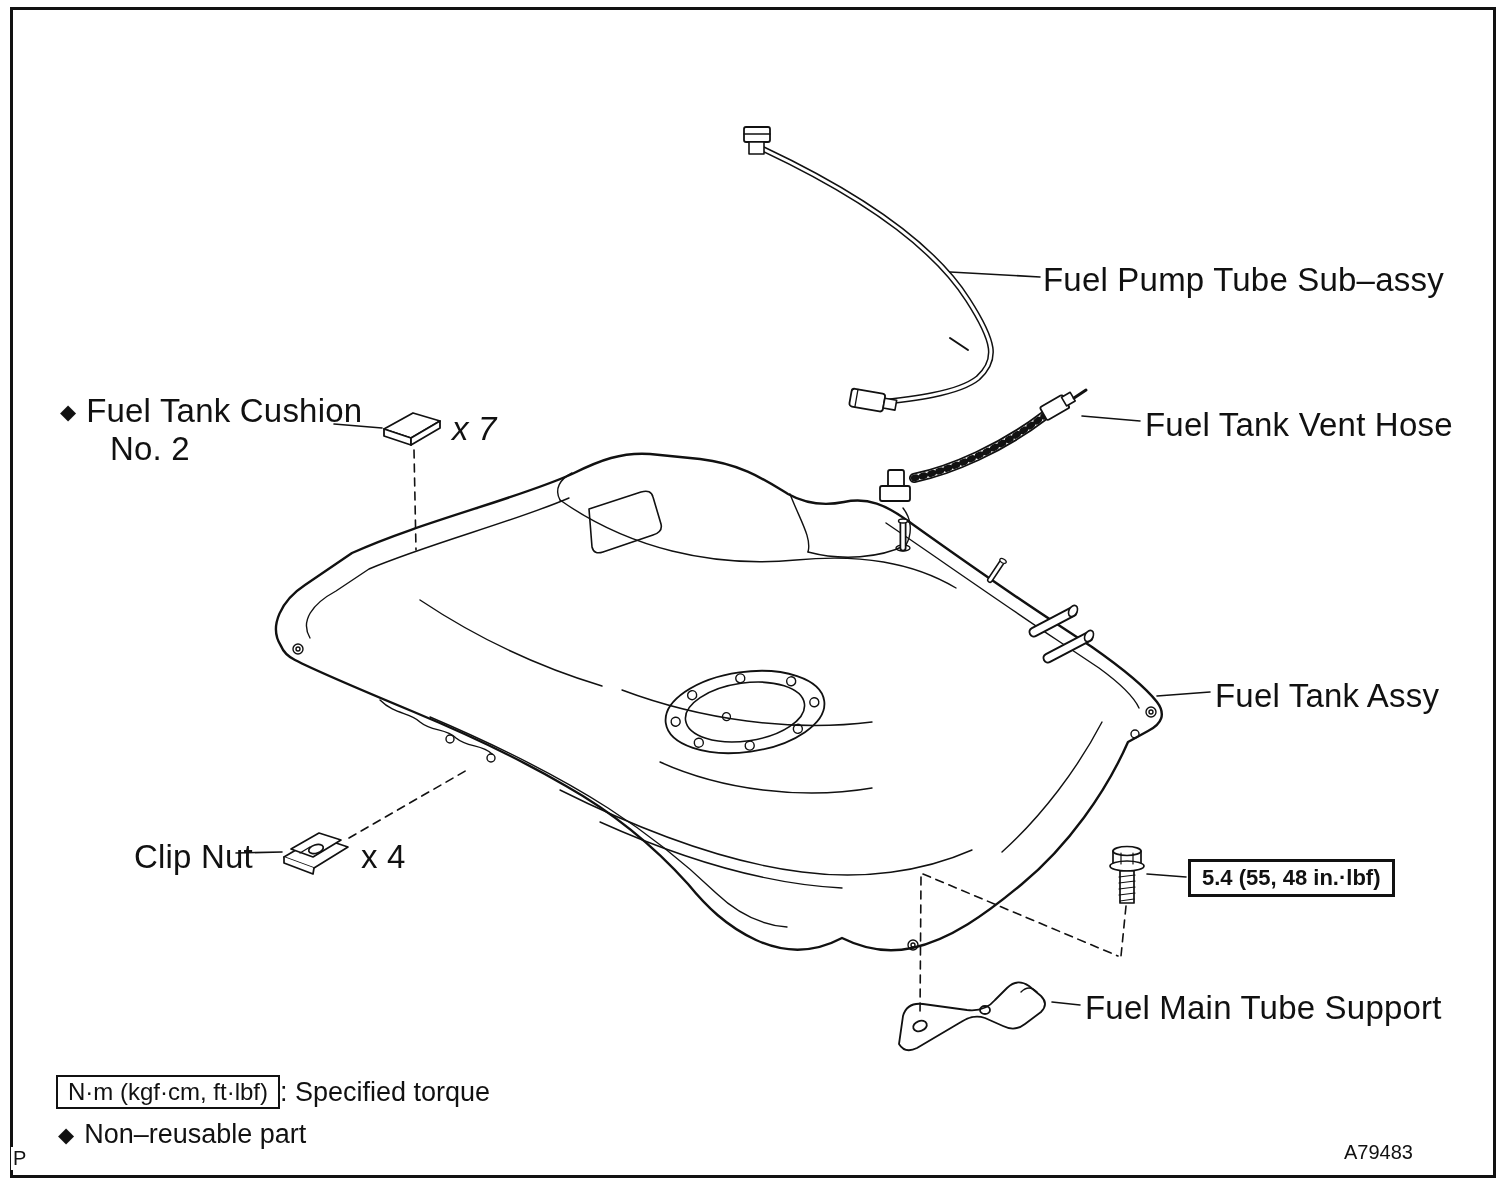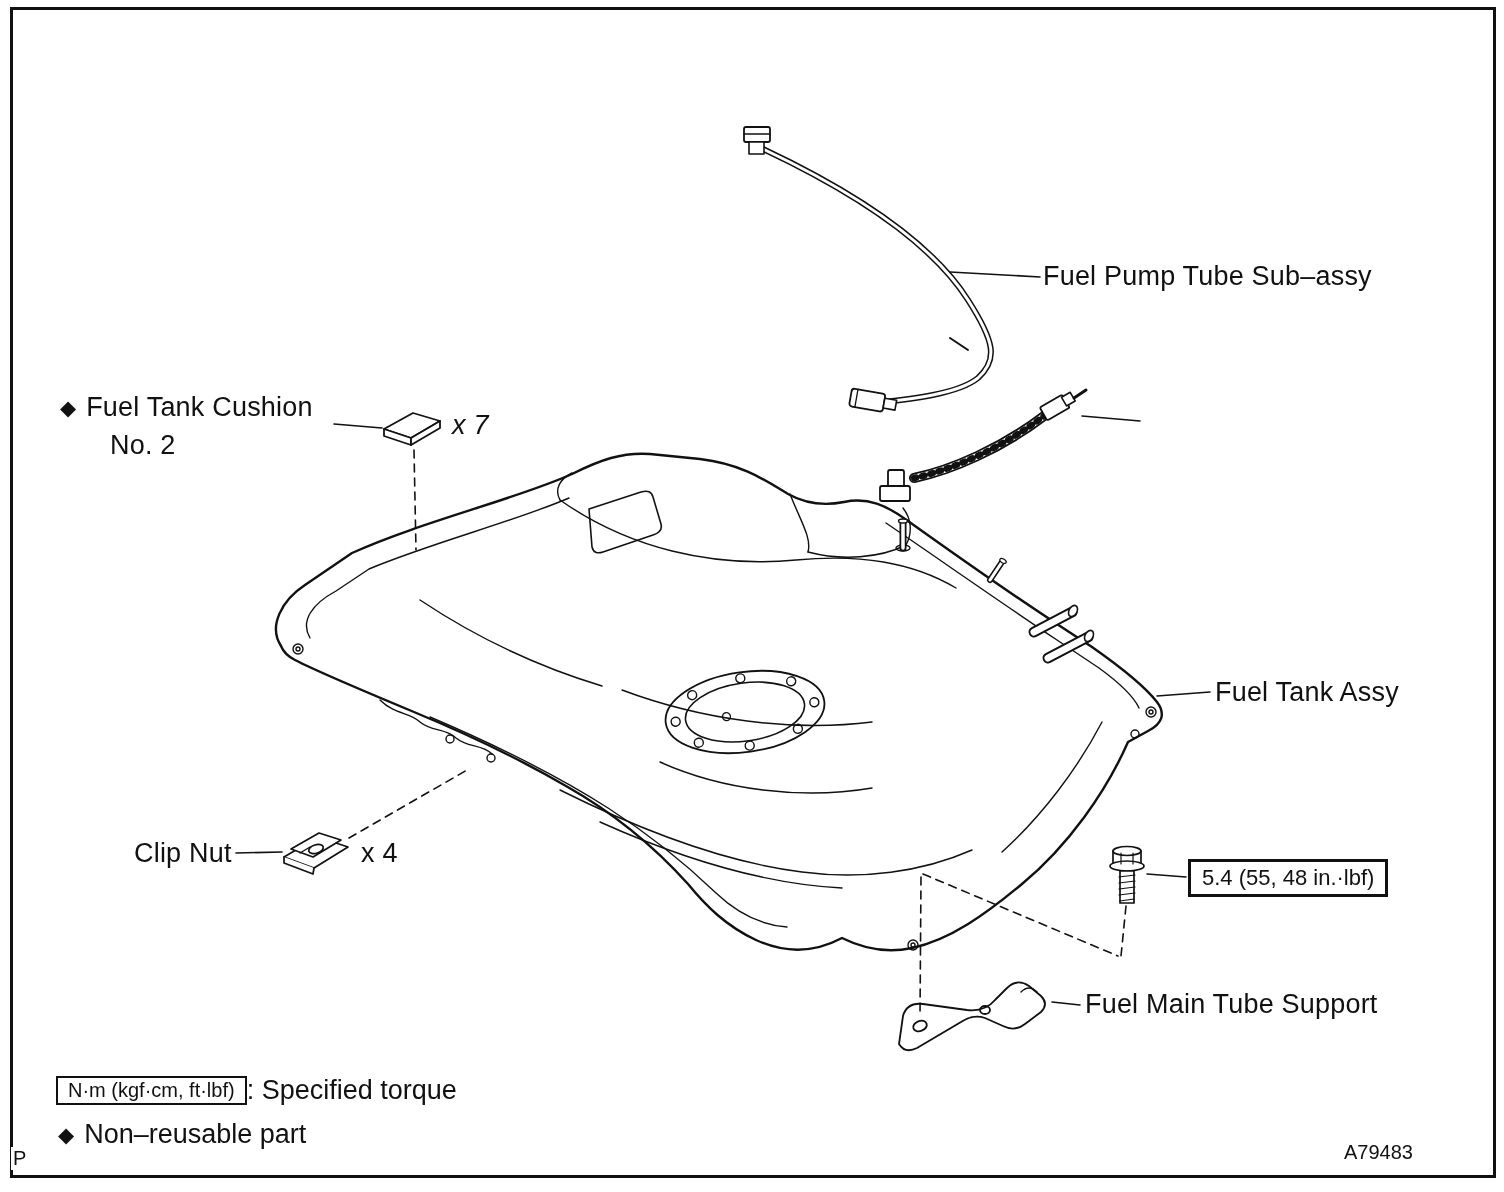--- a/index.html
+++ b/index.html
@@ -6,31 +6,31 @@
   .page {
     position:relative; width:1504px; height:1192px; background:#ffffff;
     font-family:"Liberation Sans","DejaVu Sans",sans-serif; color:#111;
     overflow:hidden;
   }
   .frame {
     position:absolute; left:10px; top:7px; width:1480px; height:1165px;
     border:3px solid #111;
   }
   .art { position:absolute; left:0; top:0; width:1504px; height:1192px; }
-  .lbl { position:absolute; font-size:27px; white-space:nowrap; letter-spacing:.2px; }
+  .lbl { position:absolute; font-size:33px; white-space:nowrap; letter-spacing:.2px; }
   .row { position:absolute; display:flex; align-items:center; white-space:nowrap; }
   .diamond { font-size:21px; margin-right:10px; line-height:1; }
   .torque-box {
     position:absolute; left:1188px; top:859px;
-    border:3px solid #111; font-weight:normal; font-size:22px;
+    border:3px solid #111; font-weight:bold; font-size:22px;
     padding:3px 11px; background:#fff; white-space:nowrap;
   }
   .legend-row { left:56px; top:1075px; font-size:27px; }
   .legend-box {
-    border:2px solid #111; padding:1px 10px; font-size:20px;
+    border:2px solid #111; padding:1px 10px; font-size:24px;
     display:inline-block; background:#fff;
   }
   .legend-caption { }
   .nonreusable-row { left:58px; top:1119px; font-size:27px; }
   .fig-code { position:absolute; left:1344px; top:1141px; font-size:20px; }
   .page-marker { position:absolute; left:11px; top:1147px; font-size:20px; background:#fff; padding:0 2px; }
   svg * { vector-effect:non-scaling-stroke; }
 </style>
 </head>
 <body>
@@ -176,20 +176,21 @@
     <g stroke-width="1.6" stroke-dasharray="8 6">
       <path d="M 414 450 L 416 550"></path>
       <path d="M 349 838 L 467 770"></path>
       <path d="M 1126 906 L 1121 956"></path>
       <path d="M 923 874 L 1118 956"></path>
       <path d="M 921 877 L 920 1016"></path>
     </g>
   </svg>
 
   <div class="lbl" style="left:1043px; top:261px;">Fuel Pump Tube Sub–assy</div>
+  <div class="lbl" style="left:1145px; top:406px;">Fuel Tank Vent Hose</div>
   <div class="lbl" style="left:1215px; top:677px;">Fuel Tank Assy</div>
   <div class="lbl" style="left:1085px; top:989px;">Fuel Main Tube Support</div>
 
   <div class="row" style="left:60px; top:392px;">
     <span class="diamond">◆</span>
     <span class="lbl" style="position:static;">Fuel Tank Cushion</span>
   </div>
   <div class="lbl" style="left:110px; top:430px;">No. 2</div>
   <div class="lbl" style="left:452px; top:410px;font-style:italic;">x 7</div>
 

